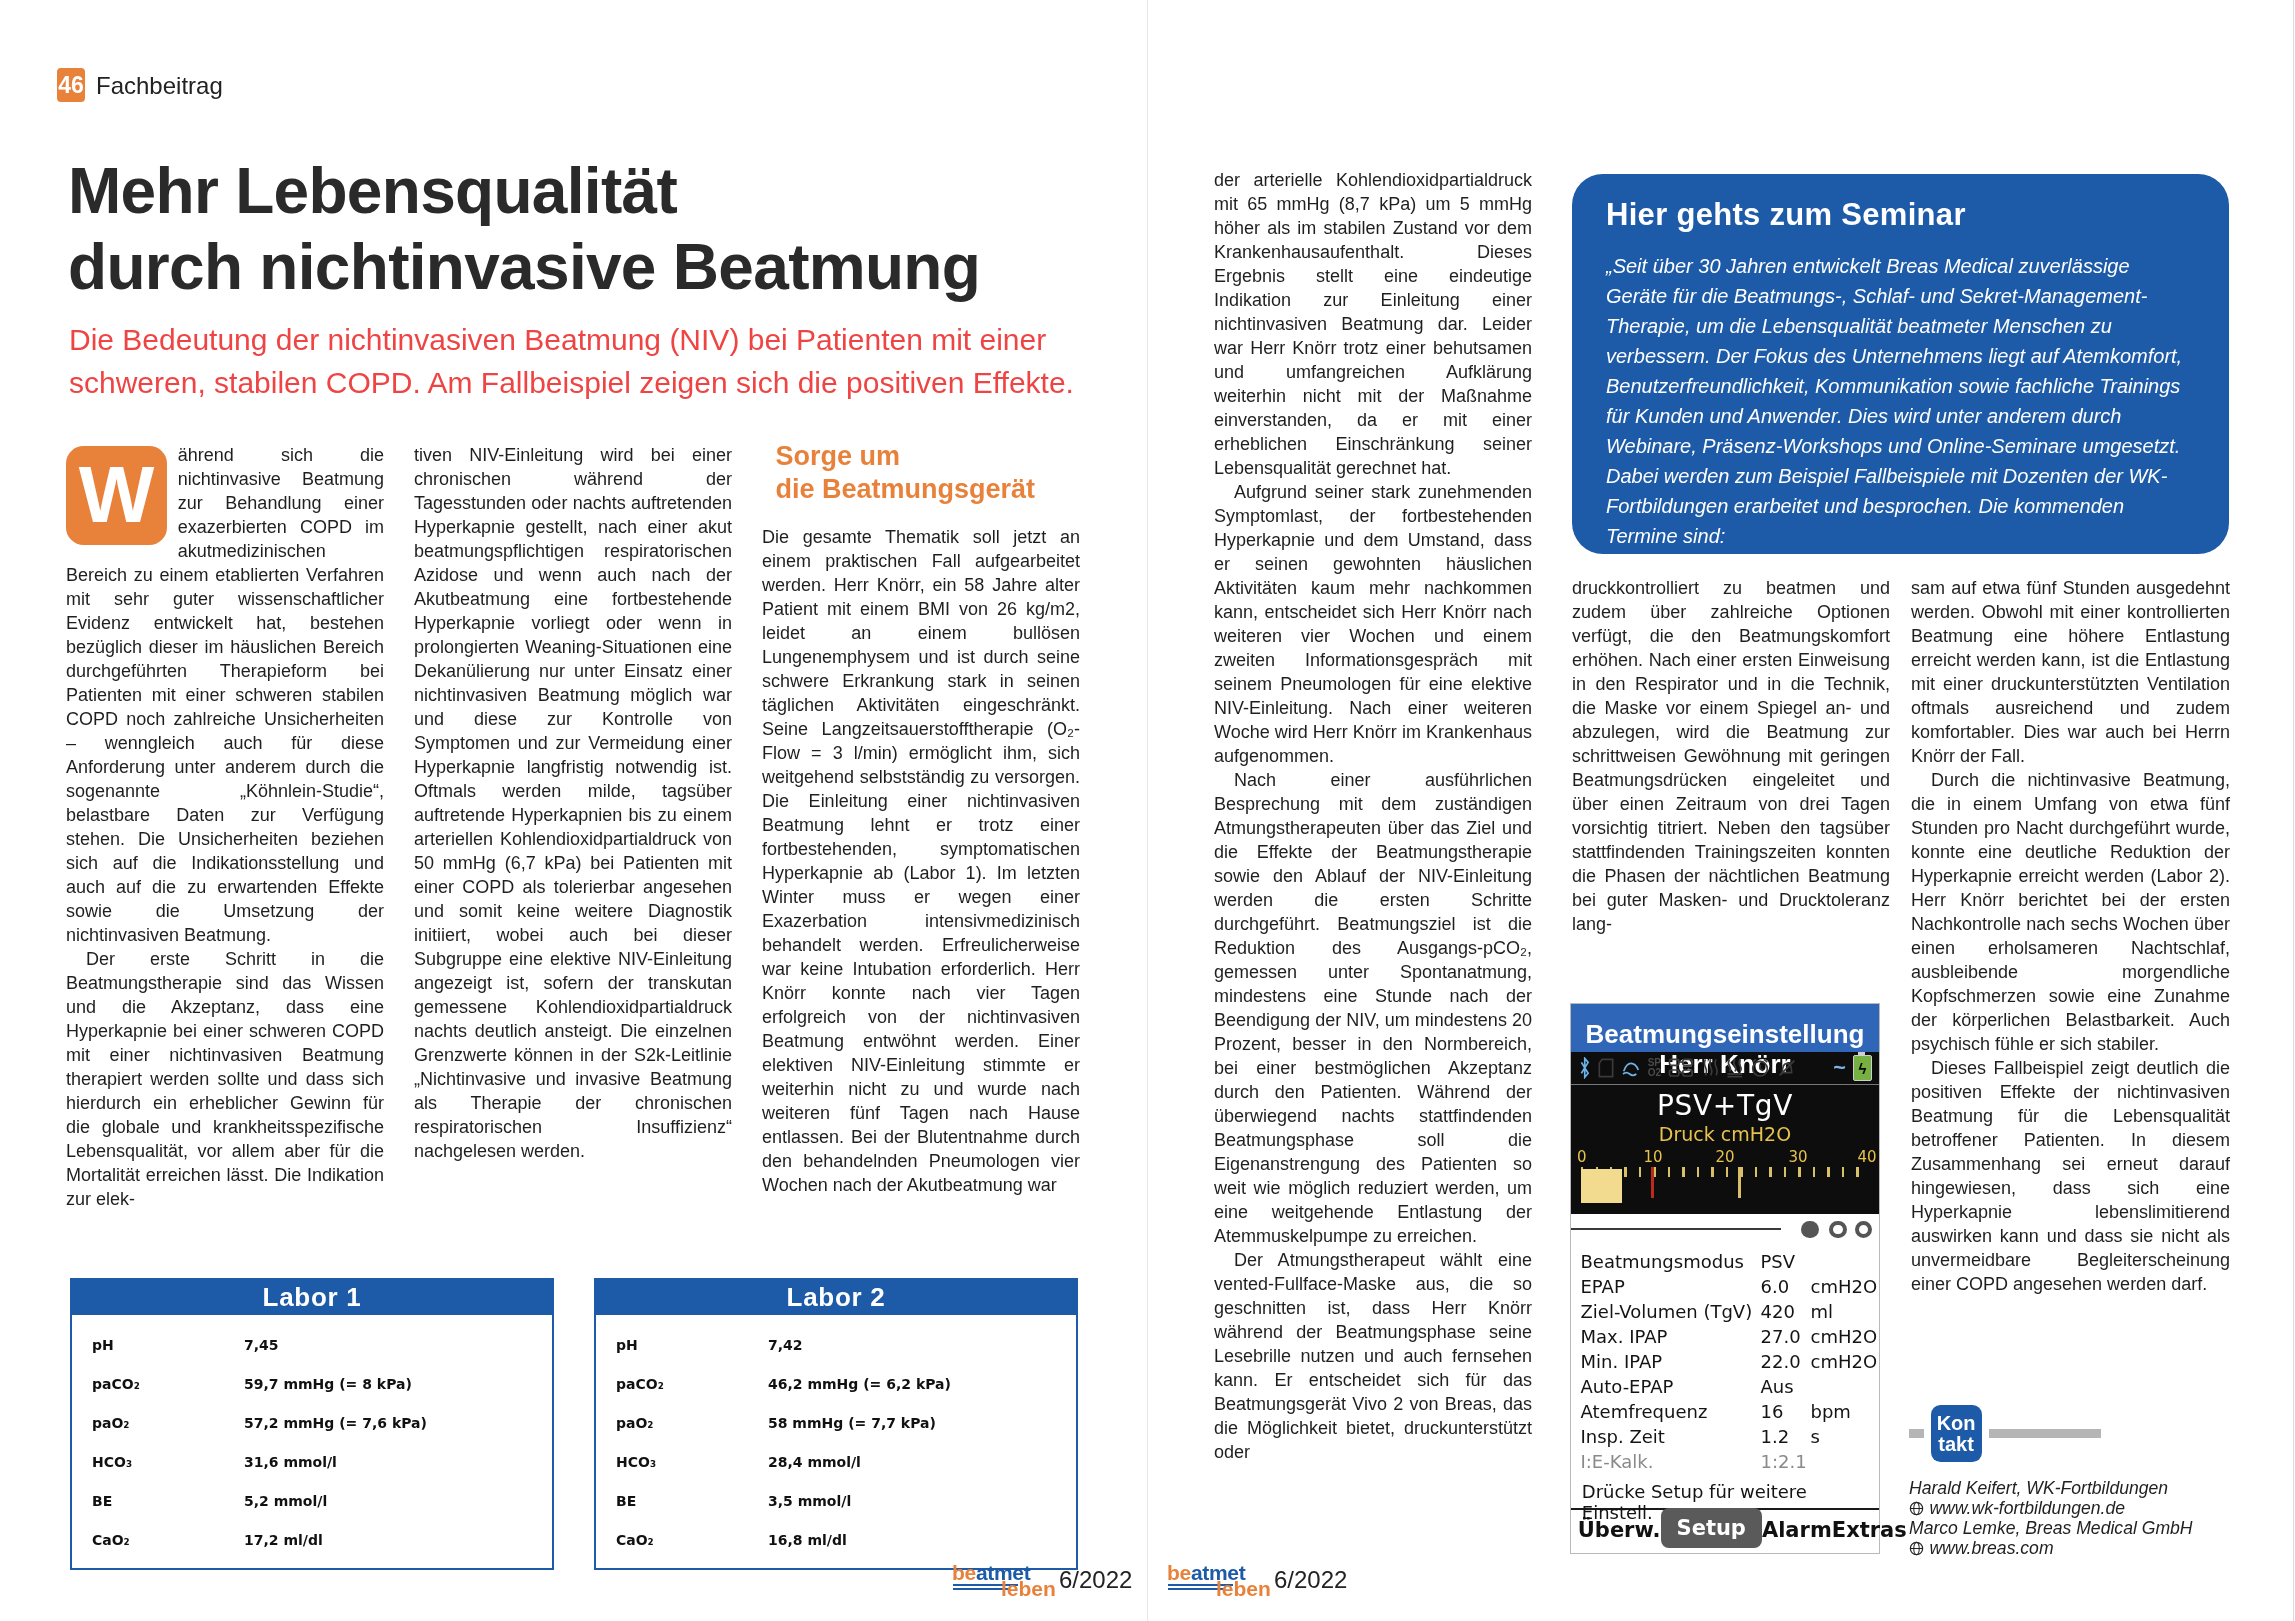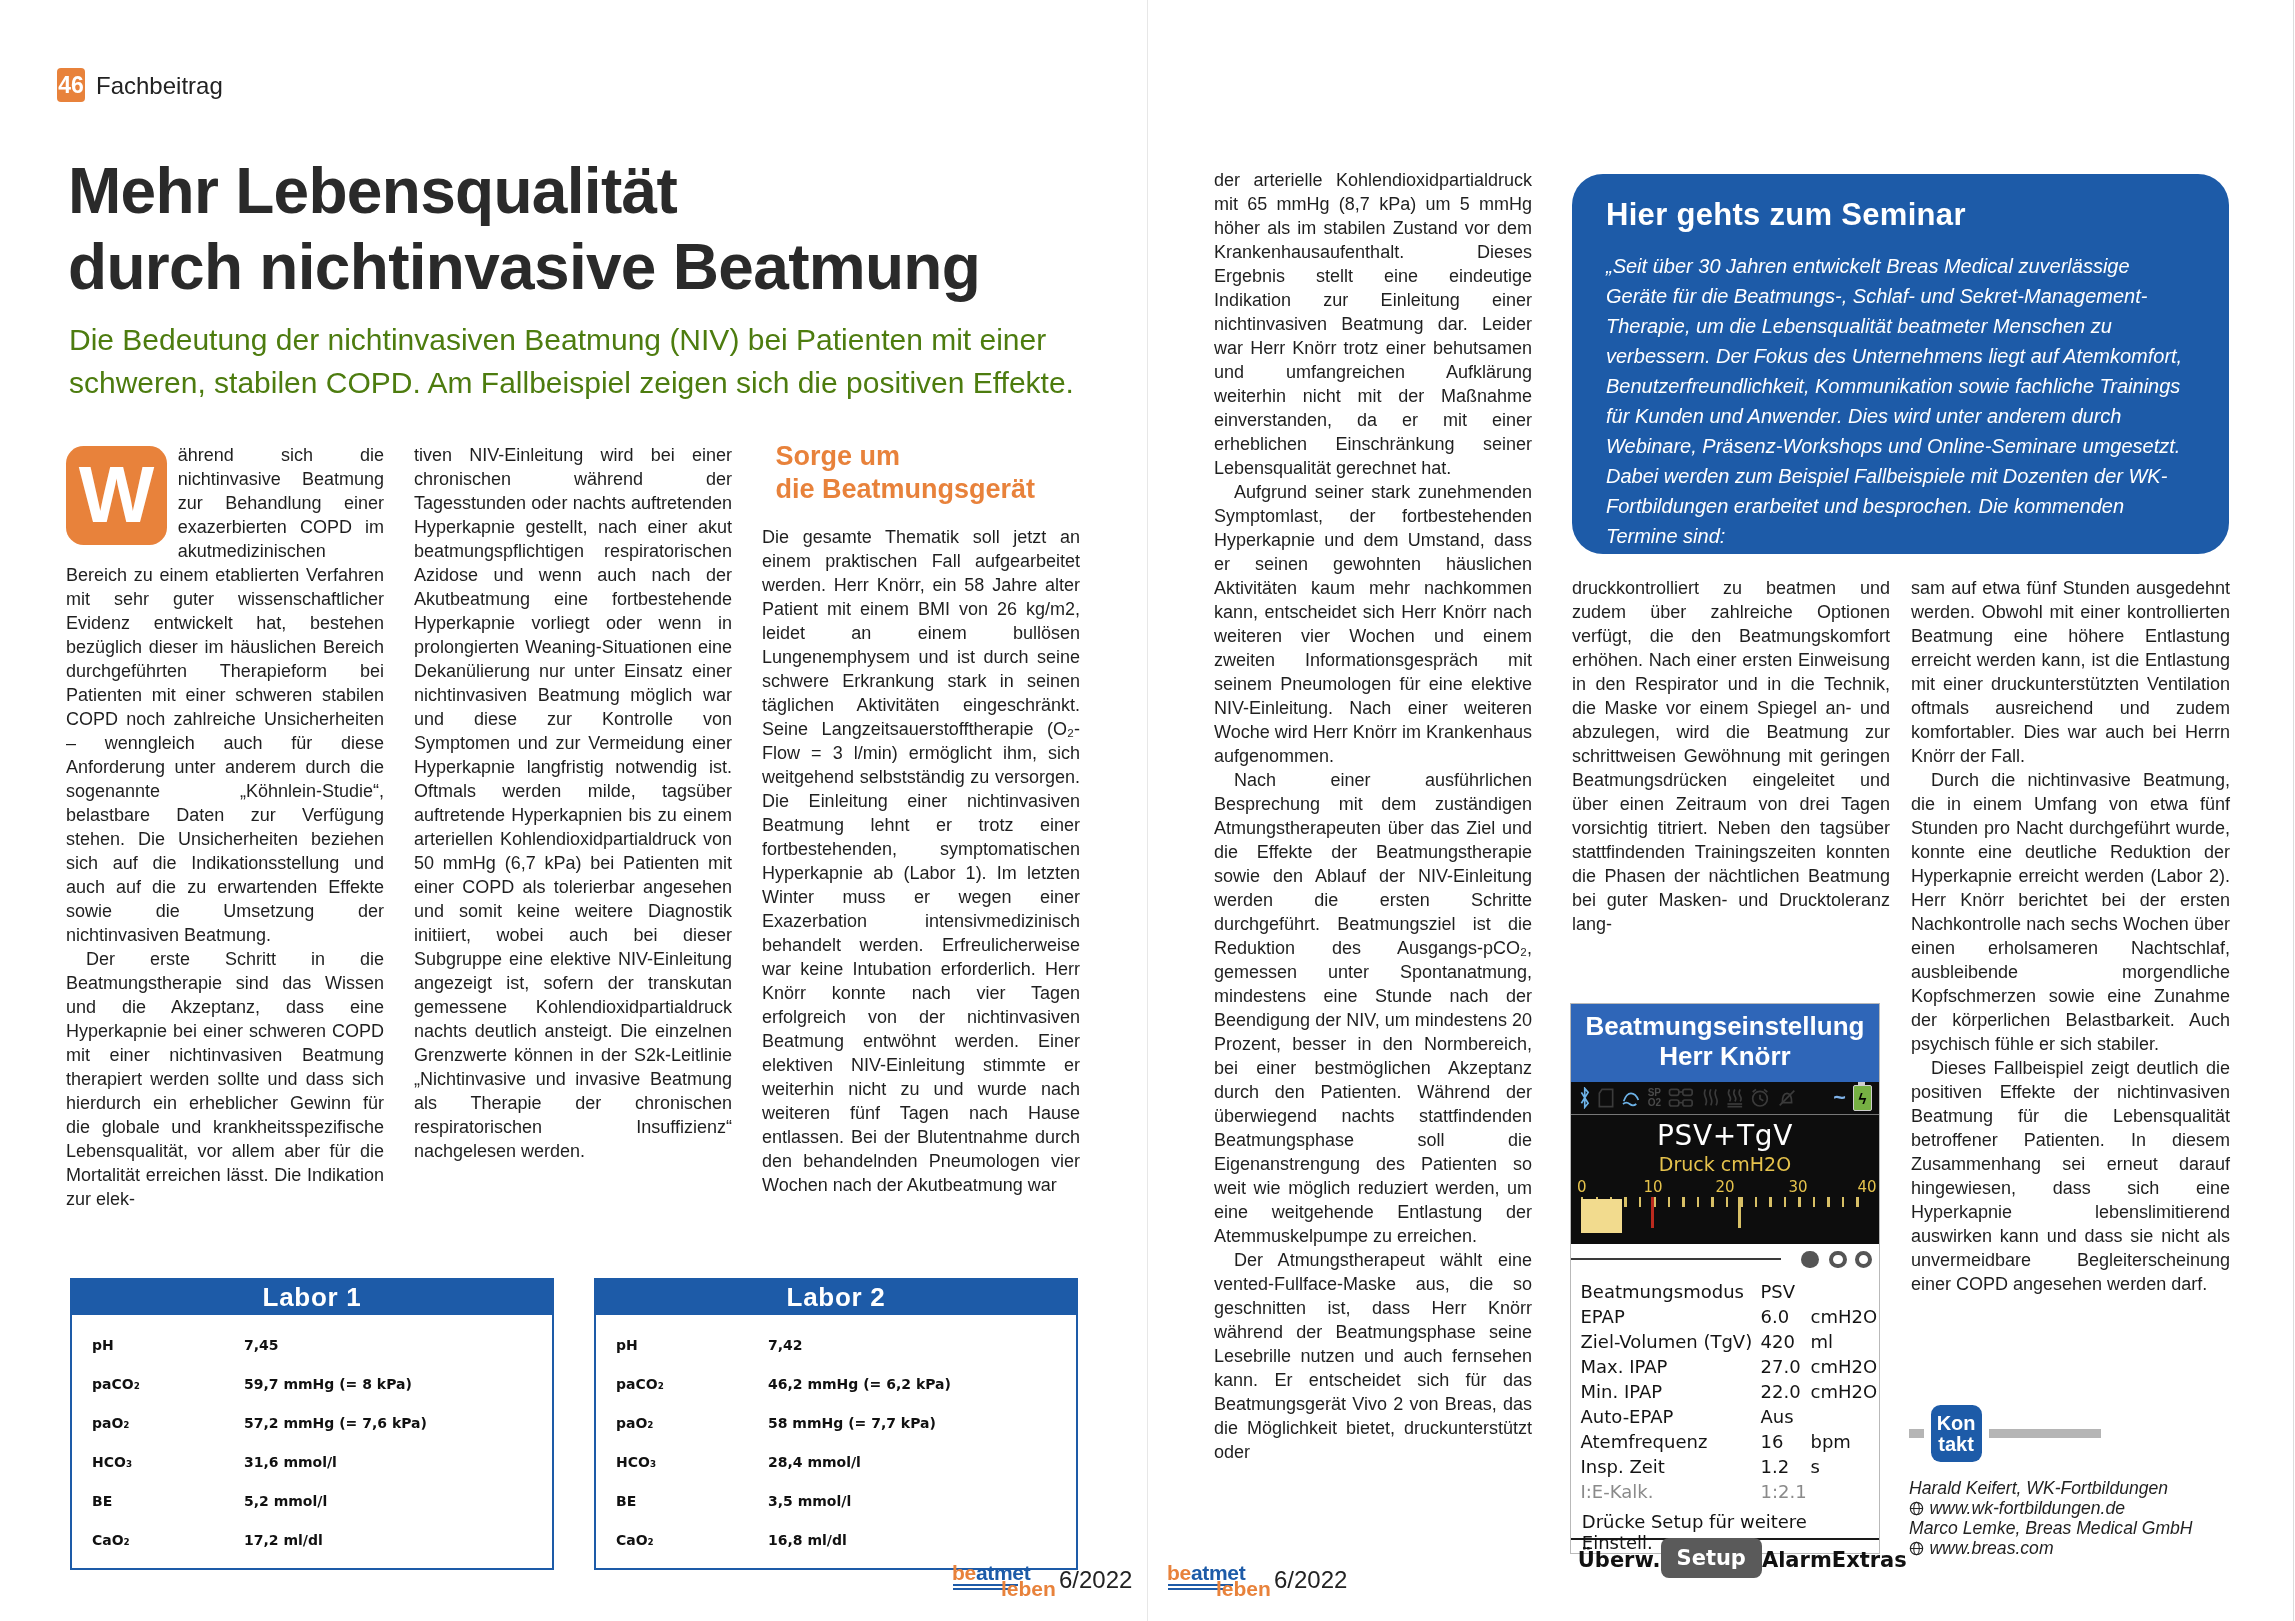--- a/index.html
+++ b/index.html
@@ -13,21 +13,21 @@
   
   .pagebadge{position:absolute;left:57px;top:68px;width:28px;height:34px;background:#e8823b;
              border-radius:4px;color:#fff;font-weight:bold;font-size:23px;display:flex;
              align-items:center;justify-content:center;}
   .sectionlabel{position:absolute;left:96px;top:72px;font-size:24px;color:#222;}
 
   
   .title{position:absolute;left:68px;top:153px;font-size:64px;line-height:76px;font-weight:bold;
          color:#2a2a2a;letter-spacing:-0.7px;}
   .subtitle{position:absolute;left:69px;top:318px;width:1008px;font-size:30px;line-height:43px;
-            color:#4d7c0f;font-weight:400;}
+            color:#ef4444;font-weight:400;}
 
   
   .bodytext{font-size:18px;line-height:24px;text-align:justify;color:#1f1f1f;}
   .bodytext p{margin:0;}
   .indent{text-indent:20px;}
   .col{position:absolute;width:318px;}
   .dropcap{float:left;width:101px;height:99px;margin:2.7px 10.8px 2.7px 0;background:#e8823b;
            border-radius:17.6px;color:#fff;font-weight:bold;font-size:80px;display:flex;
            align-items:center;justify-content:center;font-family:"Liberation Sans",sans-serif;}
   .orange-head{font-size:27px;line-height:33px;font-weight:bold;color:#e8823b;padding-left:13.5px;margin:0 0 19px 0;}
@@ -43,22 +43,22 @@
 
   
   .seminar{position:absolute;left:1572px;top:174px;width:657px;height:380px;background:#1d5ba8;
            border-radius:31px;color:#fff;padding:23px 34px;box-sizing:border-box;}
   .seminar h2{margin:0 0 17.6px 0;font-size:31px;letter-spacing:0.3px;}
   .sem-text{font-style:italic;font-size:20px;line-height:30px;margin:0;font-weight:400;}
 
   
   .device{position:absolute;left:1570px;top:1003px;width:308px;height:549px;background:#fff;
           border:1.4px solid #b9b9b9;box-sizing:content-box;}
-  .dev-header{height:78px;background:#2f66b8;color:#fff;text-align:center;font-weight:bold;
-              font-size:26px;line-height:30px;padding-top:7px;box-sizing:border-box;}
+  .dev-header{height:48px;background:#2f66b8;color:#fff;text-align:center;font-weight:bold;
+              font-size:26px;line-height:30px;padding-top:15px;box-sizing:border-box;}
   .dev-status{height:32px;background:#0d0d0d;border-bottom:1.4px solid #777;display:flex;
               align-items:center;padding:0 6.8px;gap:6.8px;}
   .dev-screen{height:129px;background:#0d0d0d;position:relative;font-family:"DejaVu Sans",sans-serif;}
   .dev-mode{color:#fff;font-size:28px;text-align:center;padding-top:4px;letter-spacing:0.7px;}
   .dev-gaugelabel{color:#e6c34c;font-size:19px;text-align:center;margin-top:1.4px;}
   .gauge{position:relative;height:65px;margin-top:2.7px;}
   .gnum{position:absolute;top:0;color:#e6c34c;font-size:15px;transform:translateX(-50%);}
   .gstrip{position:absolute;left:0;right:0;top:19px;height:41px;}
   .gticks{position:absolute;left:9.5px;right:9.5px;top:0;height:9.5px;
           background:repeating-linear-gradient(90deg,#d8c066 0 2px,transparent 2px 14.5px);}

